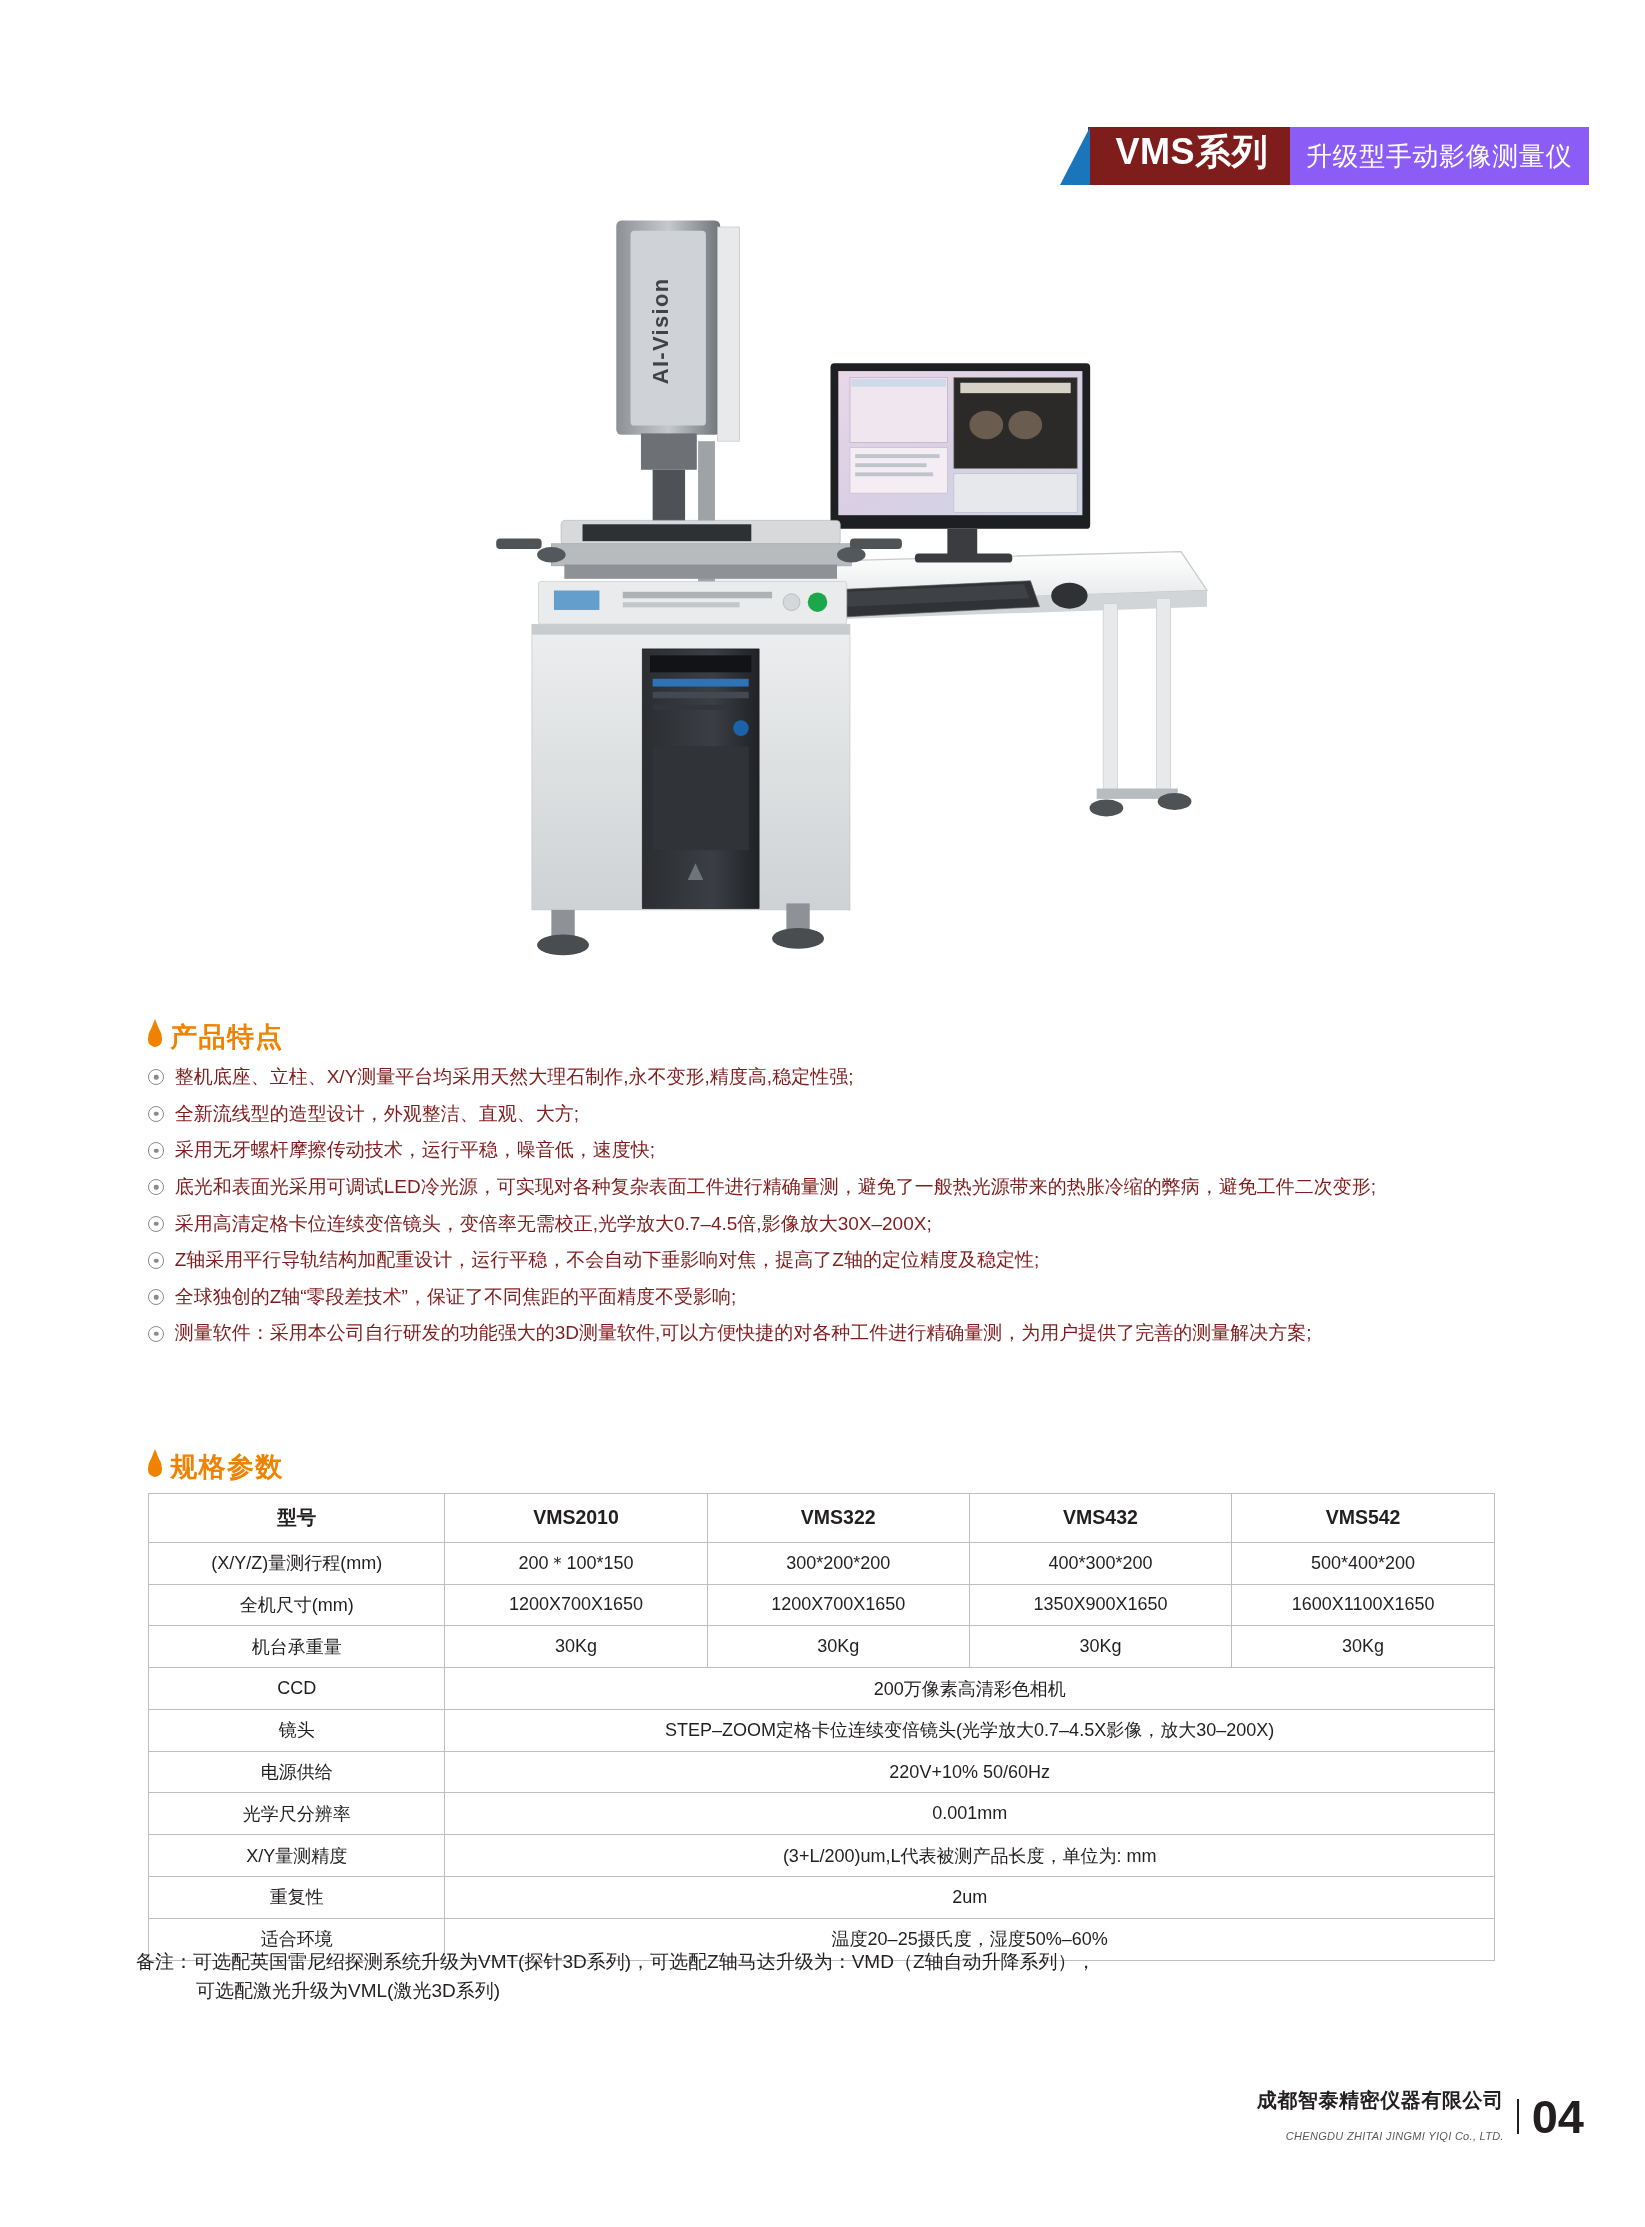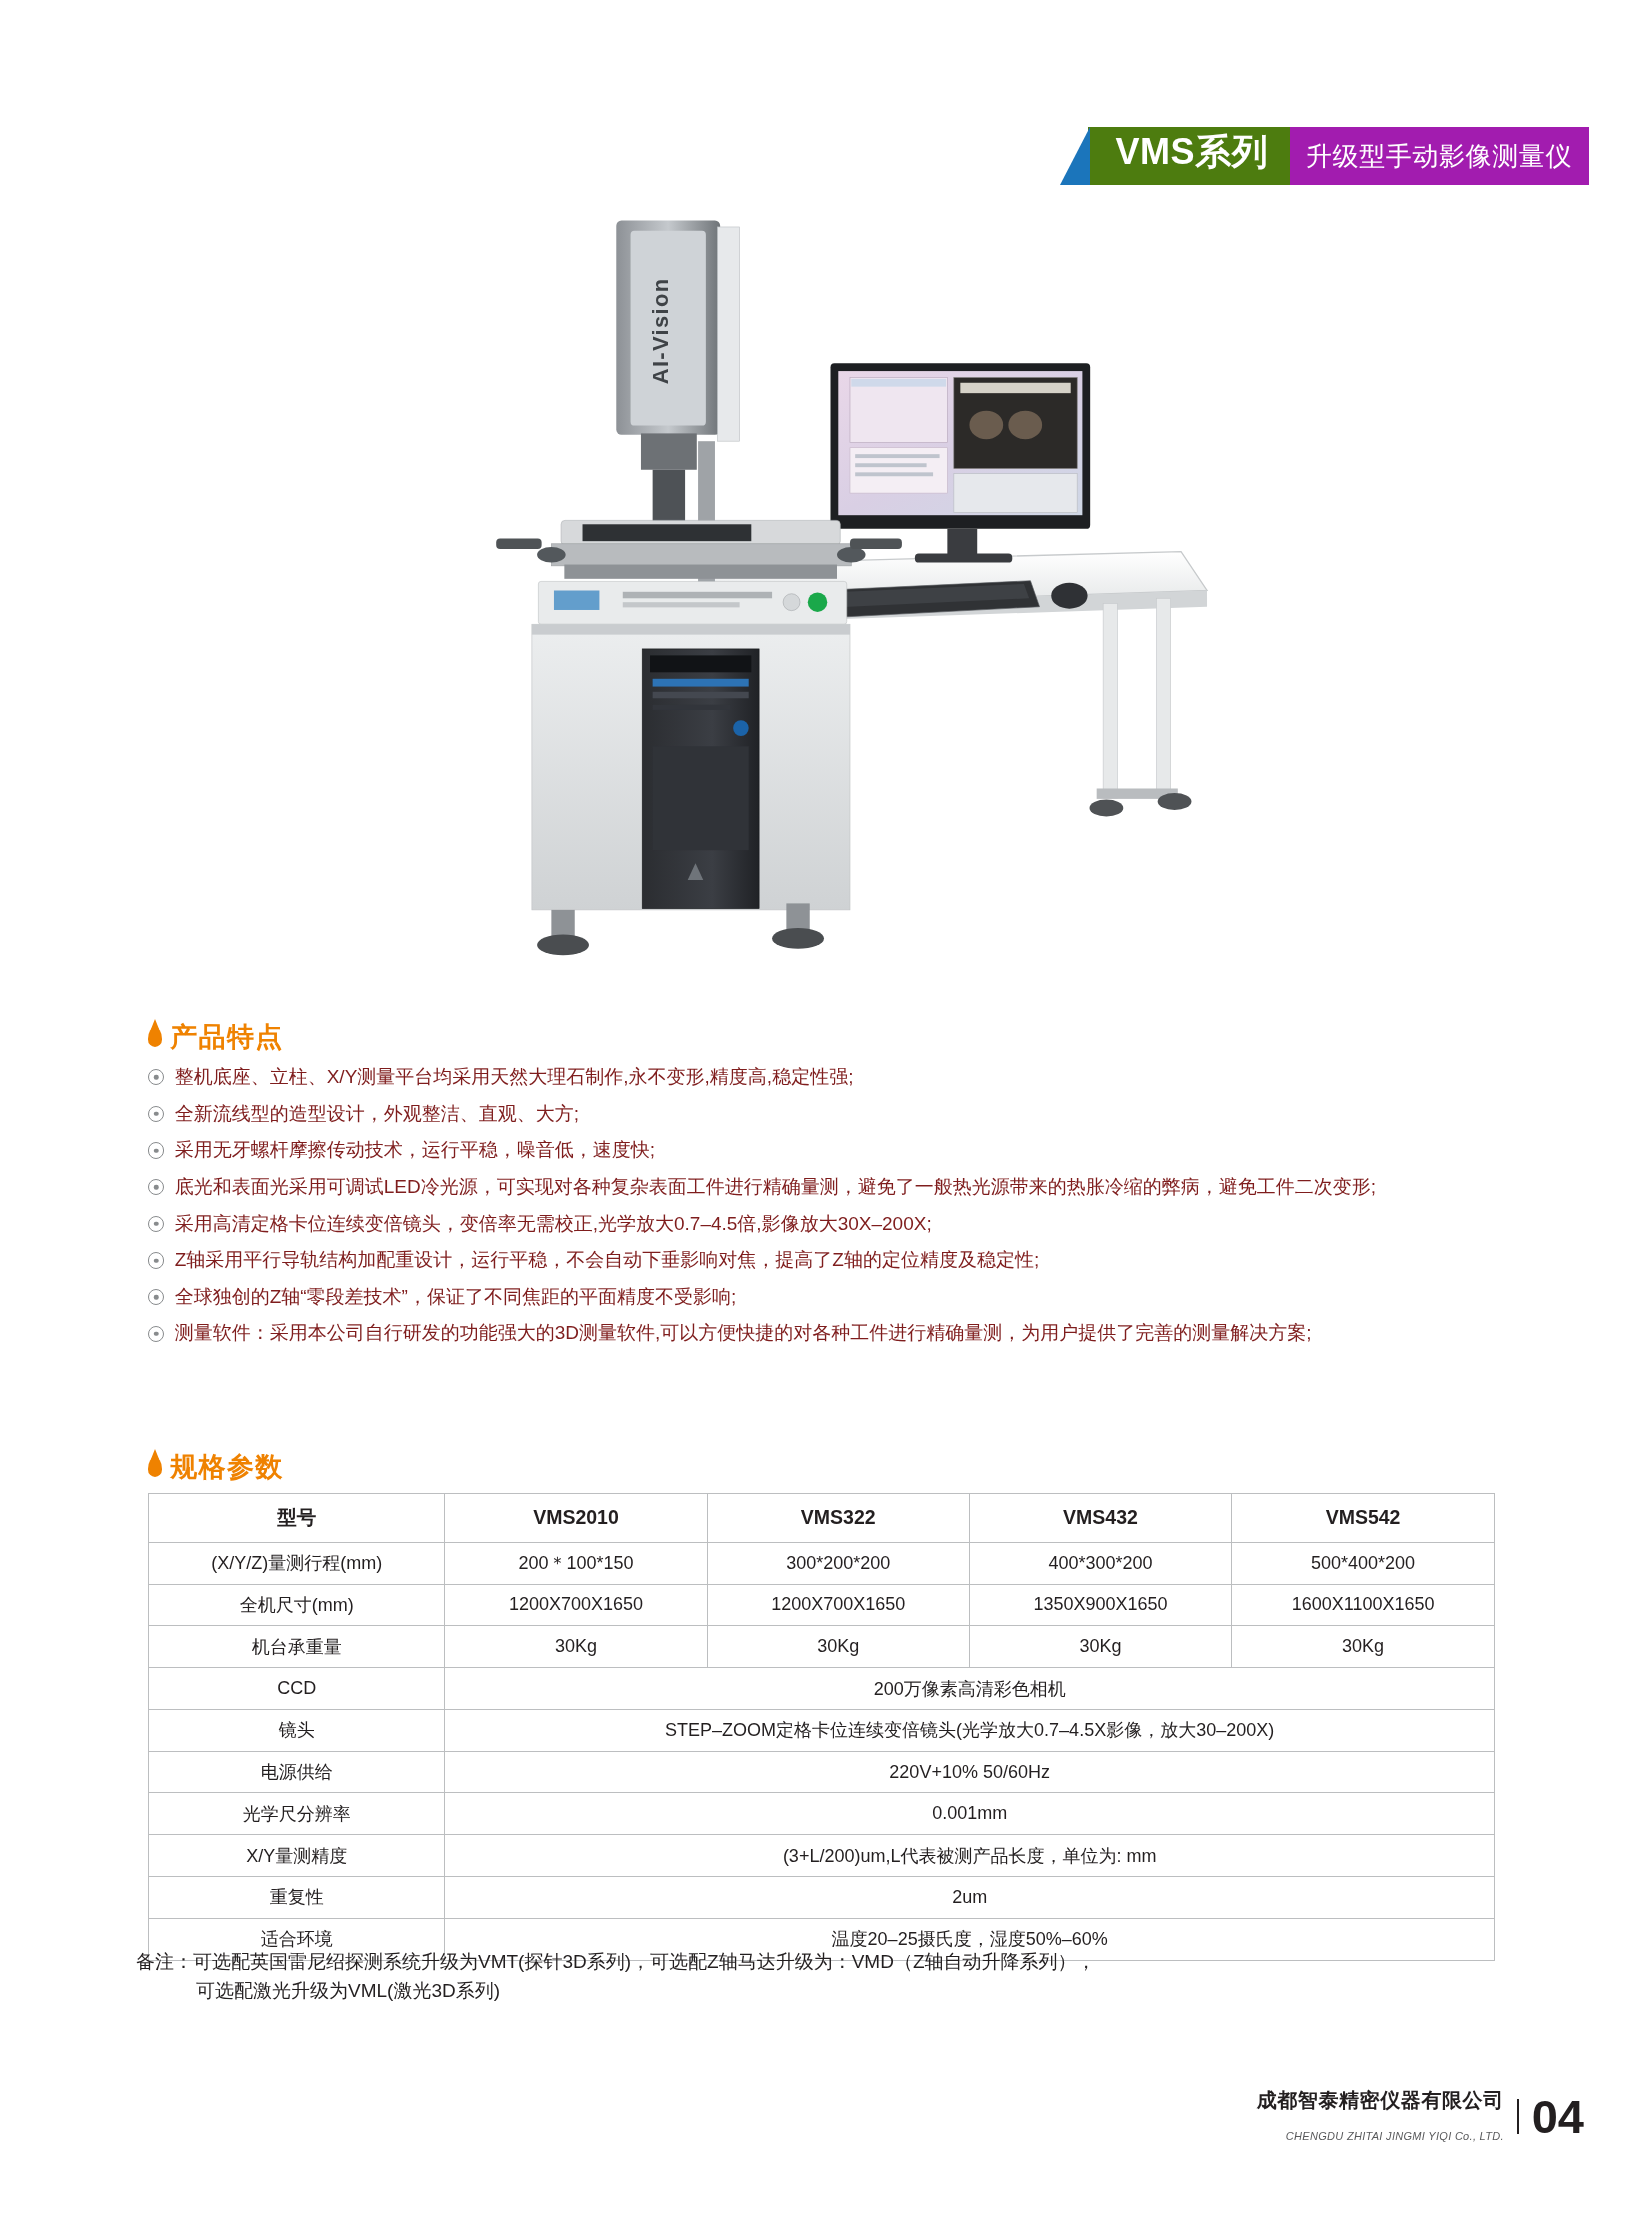--- a/index.html
+++ b/index.html
@@ -19,42 +19,42 @@
   
   .banner {
     position: absolute;
     top: 127px;
     right: 57px;
     display: flex;
     align-items: stretch;
     height: 58px;
   }
   .banner-left {
-    background: #4d7c0f;
+    background: #7f1d1d;
     color: #ffffff;
     font-size: 36px;
     font-weight: bold;
     letter-spacing: 0.6px;
     display: flex;
     align-items: center;
     padding: 0 22px 8px 27px;
     position: relative;
   }
   .banner-left::after {
     content: "";
     position: absolute;
     left: -28.6px;
     top: 0;
     width: 0;
     height: 0;
     border-top: 58px solid transparent;
     border-right: 30px solid #1b75bb;
   }
   .banner-right {
-    background: #a21caf;
+    background: #8b5cf6;
     color: #ffffff;
     font-size: 26px;
     display: flex;
     align-items: center;
     padding: 0 17px 0 15.6px;
     letter-spacing: 0.6px;
   }
 
   
   .photo {

